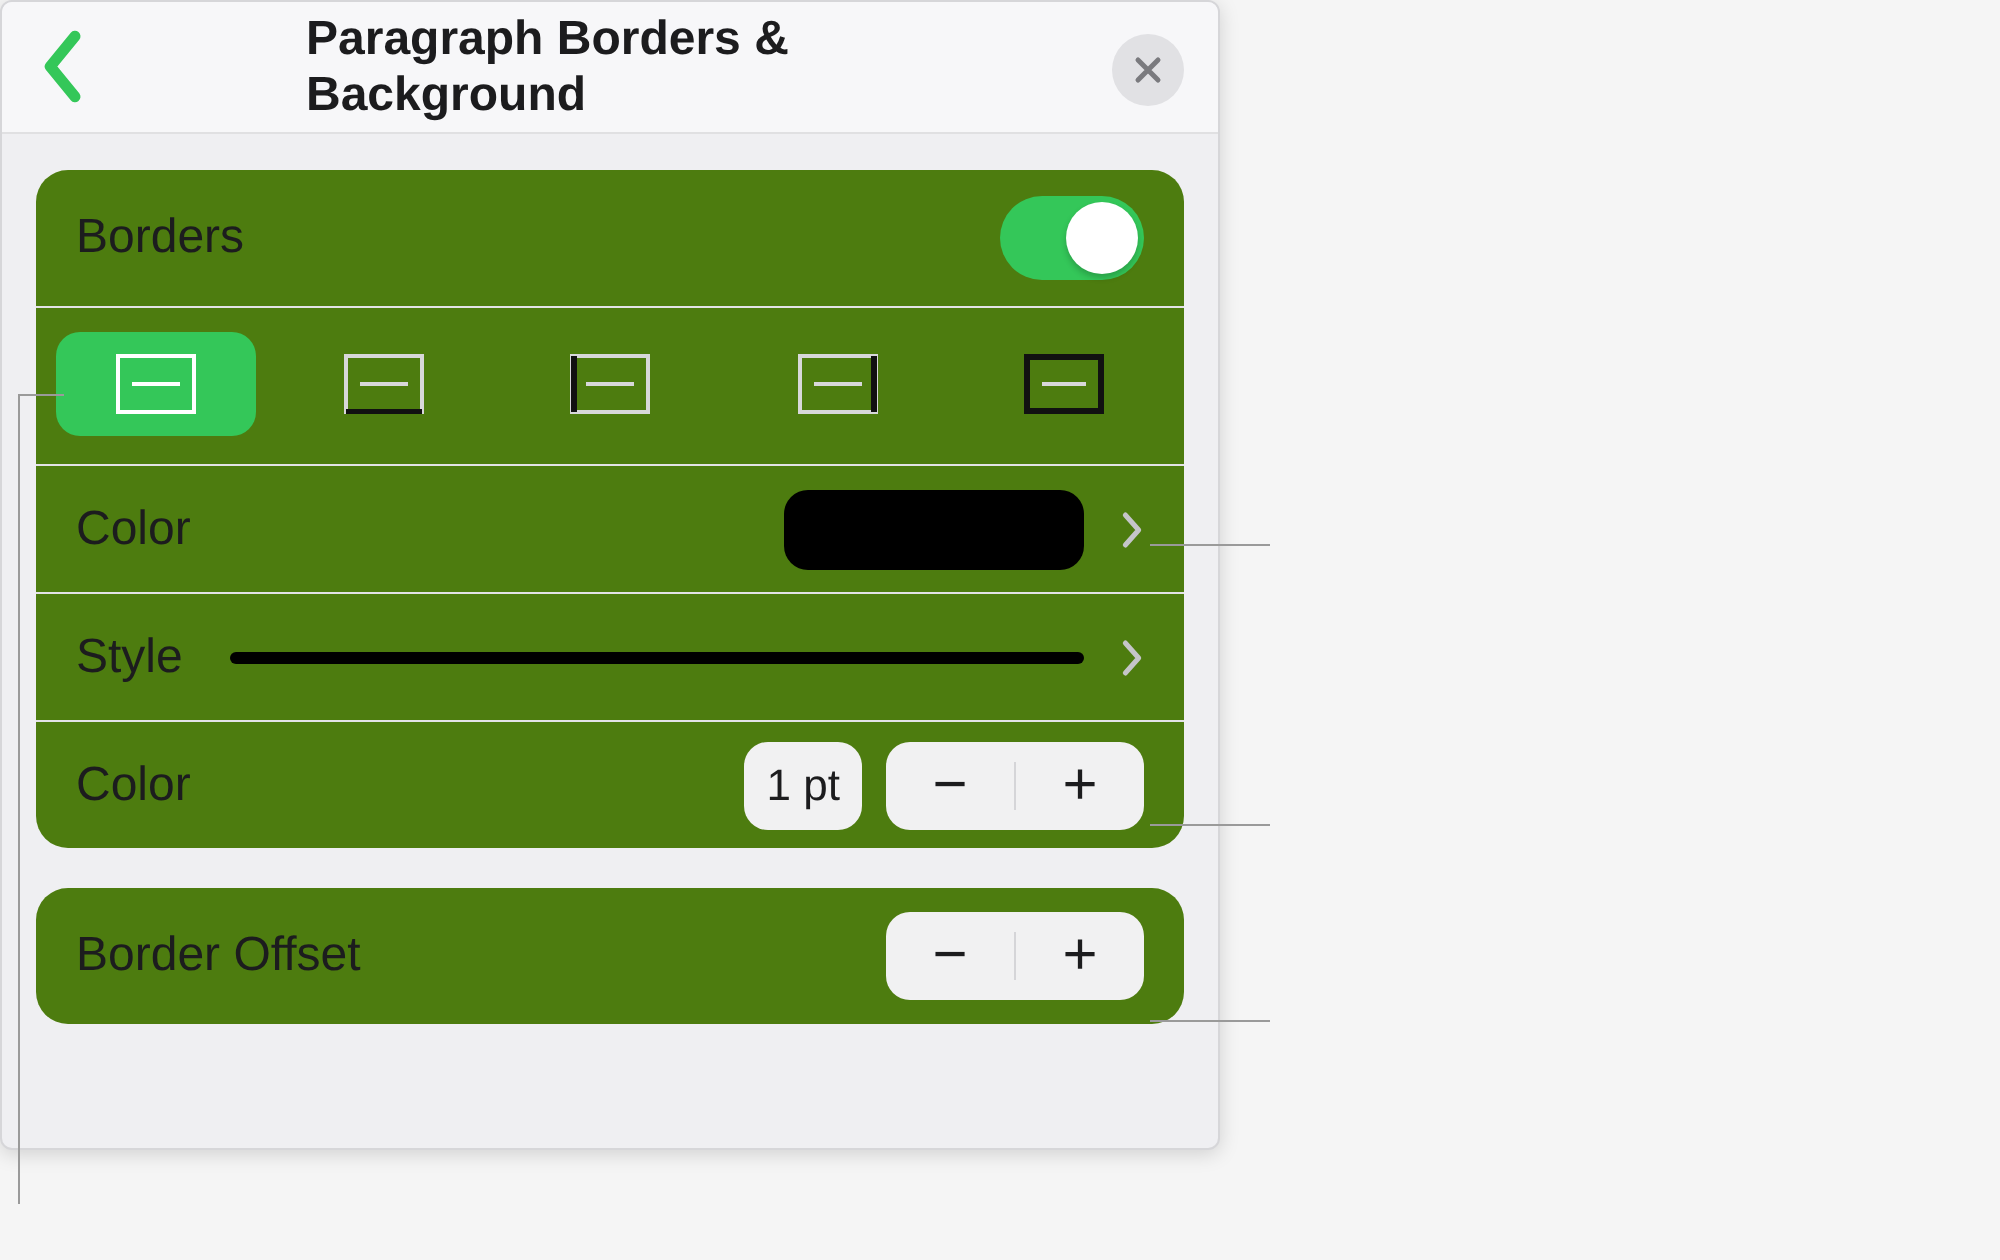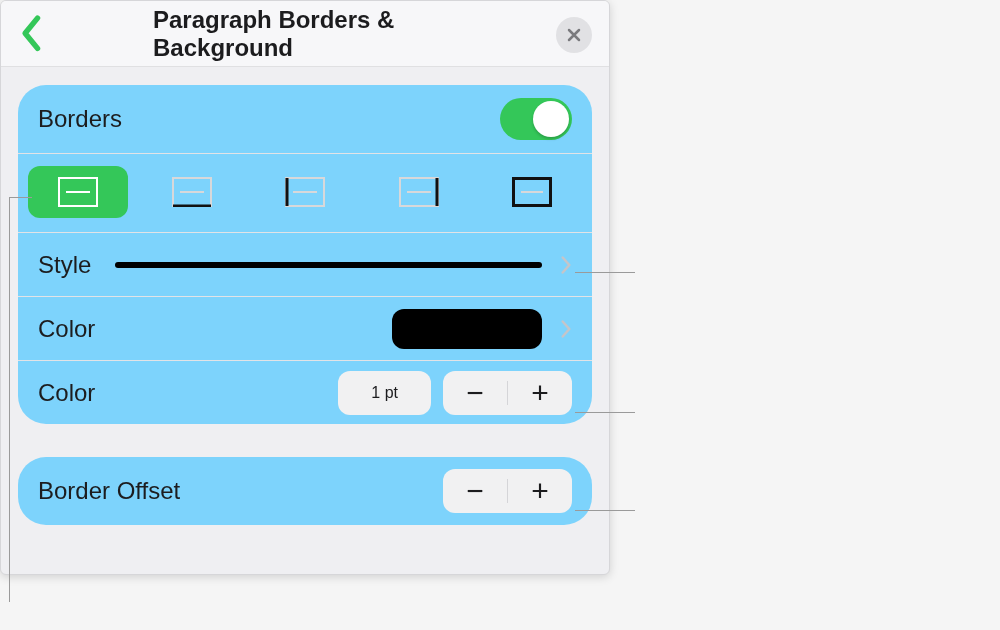--- a/index.html
+++ b/index.html
@@ -58,22 +58,22 @@
     display: flex;
     align-items: center;
     justify-content: center;
     cursor: pointer;
   }
   .close-btn svg { width: 16px; height: 16px; }
   .content {
     padding: 18px 17px 0 17px;
   }
   .card {
-    background: #7dd3fc;
-    border-radius: 28px;
+    background: #4d7c0f;
+    border-radius: 16px;
     overflow: hidden;
   }
   .row {
     display: flex;
     align-items: center;
     padding: 0 20px;
     min-height: 64px;
     border-top: 0.5px solid #e3e3e6;
   }
   .row:first-child { border-top: none; min-height: 68px; }
@@ -148,22 +148,22 @@
     margin-right: 18px;
   }
   
   .value-pill {
     background: #f1f1f2;
     height: 44px;
     border-radius: 12px;
     display: flex;
     align-items: center;
     justify-content: center;
-    padding: 0 33px;
-    font-size: 16px;
+    padding: 0 11px;
+    font-size: 22px;
     color: #1c1c1e;
     margin-right: 12px;
     cursor: pointer;
     font-variant-numeric: tabular-nums;
   }
   .stepper {
     display: flex;
     background: #f1f1f2;
     height: 44px;
     border-radius: 12px;
@@ -179,21 +179,21 @@
     cursor: pointer;
     font-weight: 300;
     user-select: none;
   }
   .stepper-div {
     width: 1px;
     height: 24px;
     background: #d5d5d8;
     align-self: center;
   }
-  .card2 { margin-top: 33px; }
+  .card2 { margin-top: 20px; }
   
   .callout {
     position: absolute;
     background: #9a9a9a;
   }
 </style>
 </head>
 <body>
 
 <div class="panel">
@@ -257,31 +257,31 @@
 
         <div class="seg-btn">
           <svg class="seg-icon" viewBox="0 0 40 30">
             <rect x="1.5" y="1.5" width="37" height="27" fill="none" stroke="#111" stroke-width="3"></rect>
             <line x1="9" y1="15" x2="31" y2="15" stroke="#d8d8da" stroke-width="2"></line>
           </svg>
         </div>
       </div>
 
       <div class="row">
-        <div class="row-label">Style</div>
-        <div class="style-line"></div>
+        <div class="row-label">Color</div>
+        <div class="spacer"></div>
+        <div class="color-swatch"></div>
         <svg class="chevron" viewBox="0 0 14 24">
           <path d="M3 3 L11 12 L3 21" stroke="#c5c5c9" stroke-width="3" fill="none" stroke-linecap="round" stroke-linejoin="round"></path>
         </svg>
       </div>
 
       <div class="row">
-        <div class="row-label">Color</div>
-        <div class="spacer"></div>
-        <div class="color-swatch"></div>
+        <div class="row-label">Style</div>
+        <div class="style-line"></div>
         <svg class="chevron" viewBox="0 0 14 24">
           <path d="M3 3 L11 12 L3 21" stroke="#c5c5c9" stroke-width="3" fill="none" stroke-linecap="round" stroke-linejoin="round"></path>
         </svg>
       </div>
 
       <div class="row">
         <div class="row-label">Color</div>
         <div class="spacer"></div>
         <div class="value-pill">1 pt</div>
         <div class="stepper">

